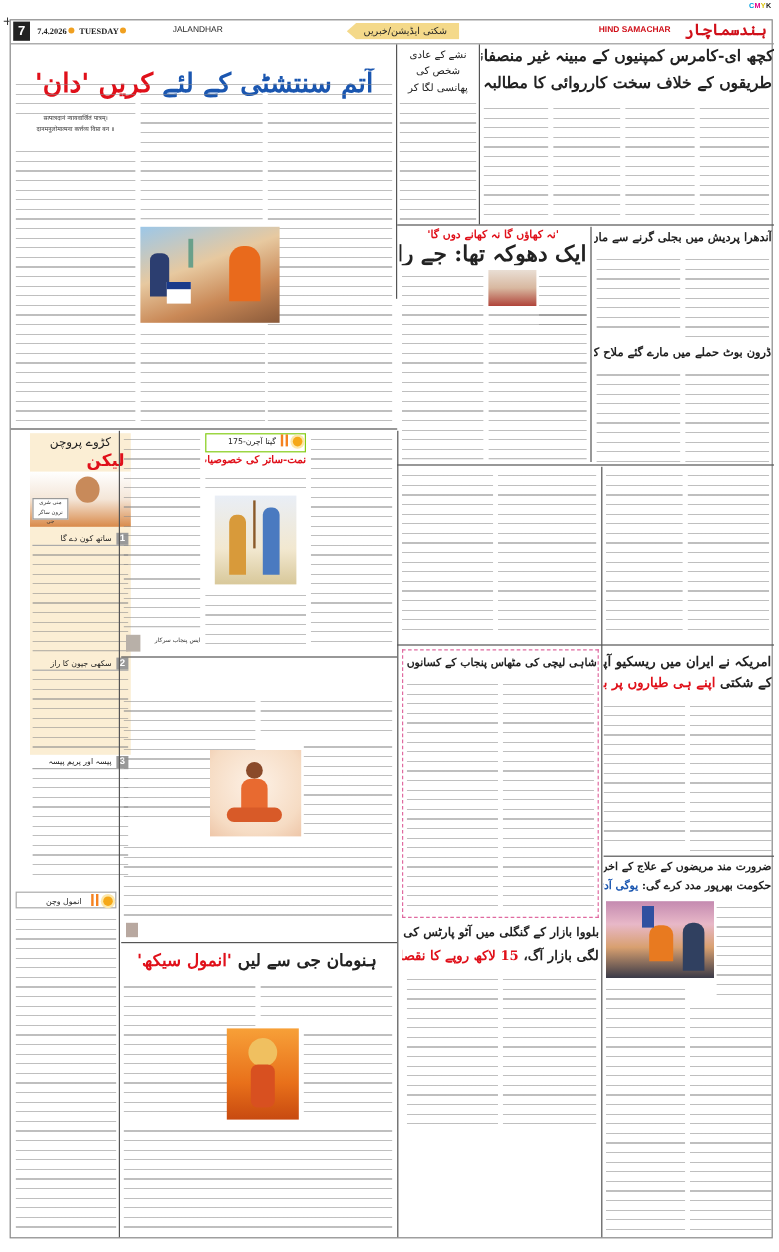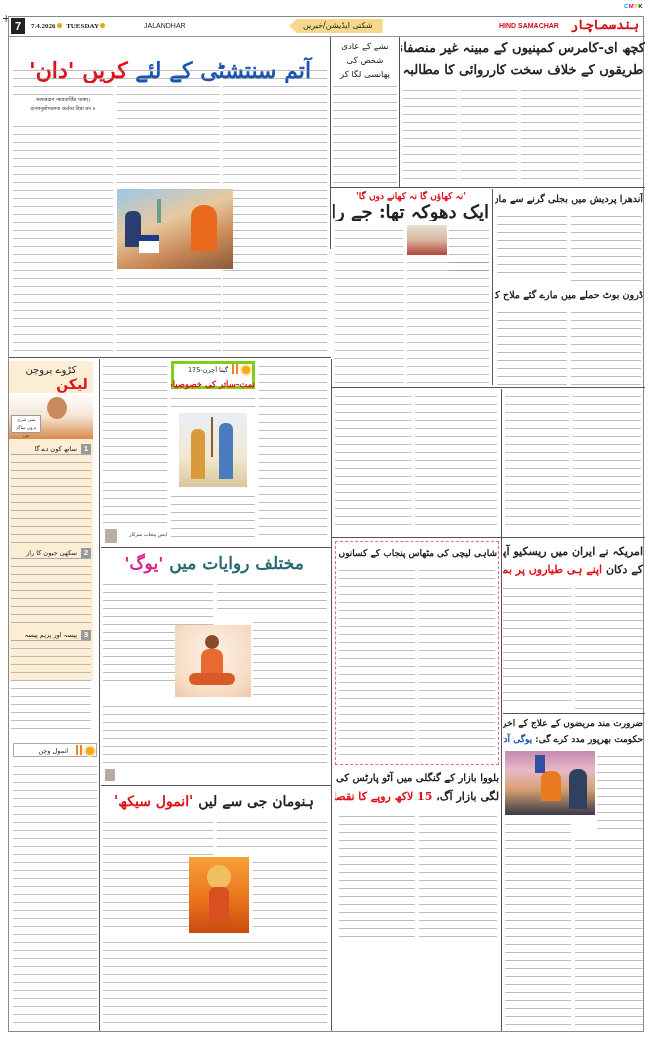--- a/index.html
+++ b/index.html
@@ -137,21 +137,21 @@
   <div class="hl" style="left:486px; top:270px; width:148px; height:16px; font-size:9.5px; line-height:16px; color:#222;">ڈرون بوٹ حملے میں مارے گئے ملاح کی لاش ممبئی لائی گئی</div>
   <div class="col body-text" style="left:562px; top:290px; width:70px; height:78px;">
       <div class="lines"></div>
     </div>
   <div class="col body-text" style="left:488px; top:290px; width:70px; height:78px;">
       <div class="lines"></div>
     </div>
   <div class="hrule" style="left:322px; top:370px; width:314px;"></div>
 
   <div class="hrule" style="left:0; top:340px; width:322px;"></div>
-  <div class="box-tan" style="left:0; top:344px; width:84px; height:320px;">
+  <div class="box-tan" style="left:16px; top:344px; width:84px; height:268px;">
     <div class="rtl" style="position:absolute; left:0; top:2px; width:84px; text-align:center; font-size:10px; line-height:14px; color:#222;">کڑوے پروچن</div>
     <div class="rtl" style="position:absolute; left:0; top:16px; width:84px; text-align:center; font-size:14px; line-height:14px; color:#e0101a; font-weight:bold;padding-left:42px;">لیکن سچے بول</div>
     <div class="img" style="left:0; top:32px; width:84px; height:46px; background: linear-gradient(180deg,#fff 0%,#f4e6d8 50%,#d98a4a 100%);">
       <div style="position:absolute; left:38px; top:4px; width:20px; height:22px; border-radius:50%; background:#c88a5a;"></div>
       <div style="position:absolute; left:2px; top:22px; width:30px; height:18px; background:#fff; border:1px solid #999; font-size:4.5px; line-height:8px; text-align:center; direction:rtl; color:#333;">منی شری ترون ساگر جی</div>
     </div>
 
     <div style="position:absolute; left:2px; top:82px; width:80px; height:12px; border-bottom:1px solid #aaa;">
       <span class="num-badge" style="position:absolute; right:0; top:1px;">1</span>
       <span class="rtl" style="position:absolute; right:14px; top:0; font-size:6.5px; line-height:12px; color:#222;">ساتھ کون دے گا</span>
@@ -174,21 +174,21 @@
     </div>
     <div class="col body-text" style="left:2px; top:282px; width:80px; height:92px;">
         <div class="lines"></div>
       </div>
   </div>
   <div class="vrule" style="left:90px; top:342px; height:672px;"></div>
 
   <div class="col body-text" style="left:94px; top:344px; width:64px; height:112px;">
       <div class="lines"></div>
     </div>
-  <div style="position:absolute; left:162px; top:344px; width:84px; height:28px; border:3px solid #84cc16; direction:rtl;">
+  <div style="position:absolute; left:162px; top:344px; width:84px; height:16px; border:1px solid #84cc16; direction:rtl;">
     <span class="sun" style="position:absolute; right:2px; top:2px;"></span>
     <span class="bars" style="position:absolute; right:12px; top:0;"></span>
     <span style="position:absolute; right:24px; top:1px; font-size:6.5px; line-height:10px; color:#222;">گیتا آچرن-175</span>
   </div>
   <div class="hl" style="left:162px; top:360px; width:84px; height:14px; font-size:8.5px; line-height:14px; color:#e0101a;">نمت-ساتر کی خصوصیات</div>
   <div class="col body-text" style="left:162px; top:376px; width:84px; height:18px;">
       <div class="lines"></div>
     </div>
   <div class="img" style="left:170px; top:396px; width:68px; height:74px; background: linear-gradient(180deg,#e9eef6 0%,#f2e8d0 60%,#d8c89a 100%);">
     <div style="position:absolute; left:12px; top:16px; width:14px; height:50px; background:#d89a3a; border-radius:6px 6px 0 0;"></div>
@@ -201,24 +201,20 @@
   <div class="col body-text" style="left:250px; top:344px; width:68px; height:180px;">
       <div class="lines"></div>
     </div>
   <div class="col body-text" style="left:94px; top:460px; width:64px; height:46px;">
       <div class="lines"></div>
     </div>
   <div class="img" style="left:96px; top:512px; width:12px; height:14px; background:#b8b0a8;"></div>
   <div class="rtl" style="position:absolute; left:110px; top:514px; width:48px; font-size:5px; color:#333;">ایس پنجاب سرکار</div>
 
   <div class="hrule" style="left:92px; top:530px; width:230px;"></div>
-  <div class="hl" style="left:92px; top:534px; width:226px; height:24px; font-size:17px; line-height:24px;">
-    <span style="color:#2a6a70">مختلف روایات میں</span>
-    <span style="color:#e0208a">'یوگ'</span>
-  </div>
   <div class="col body-text" style="left:208px; top:562px; width:110px; height:36px;">
       <div class="lines"></div>
     </div>
   <div class="col body-text" style="left:94px; top:562px; width:110px; height:108px;">
       <div class="lines"></div>
     </div>
   <div class="img" style="left:166px; top:608px; width:76px; height:72px; background: radial-gradient(circle at 50% 40%, #fdf1e6 0%, #f6dcc4 70%, #eec6a8 100%);">
     <div style="position:absolute; left:30px; top:10px; width:14px; height:14px; border-radius:50%; background:#8a4a2a;"></div>
     <div style="position:absolute; left:26px; top:24px; width:22px; height:26px; background:#e86a30; border-radius:8px 8px 2px 2px;"></div>
     <div style="position:absolute; left:14px; top:48px; width:46px; height:12px; background:#d85a28; border-radius:10px;"></div>
@@ -267,21 +263,21 @@
   <div class="hl" style="left:328px; top:528px; width:160px; height:16px; font-size:9px; line-height:16px; color:#222;">شاہی لیچی کی مٹھاس پنجاب کے کسانوں کو بہار کھینچ لائی</div>
   <div class="col body-text" style="left:410px; top:548px; width:76px; height:196px;">
       <div class="lines"></div>
     </div>
   <div class="col body-text" style="left:330px; top:548px; width:76px; height:196px;">
       <div class="lines"></div>
     </div>
 
   <div class="hl" style="left:494px; top:526px; width:140px; height:18px; font-size:11px; line-height:18px; color:#222;">امریکہ نے ایران میں ریسکیو آپریشن</div>
   <div class="hl" style="left:494px; top:544px; width:140px; height:18px; font-size:11px; line-height:18px;">
-    <span style="color:#222">کے دکان</span>
+    <span style="color:#222">کے شکتی</span>
     <span style="color:#e0101a">اپنے ہی طیاروں پر بمباری کی</span>
   </div>
   <div class="col body-text" style="left:566px; top:566px; width:68px; height:130px;">
       <div class="lines"></div>
     </div>
   <div class="col body-text" style="left:494px; top:566px; width:68px; height:124px;">
       <div class="lines"></div>
     </div>
   <div class="vrule" style="left:492px; top:372px; height:642px;"></div>
 

